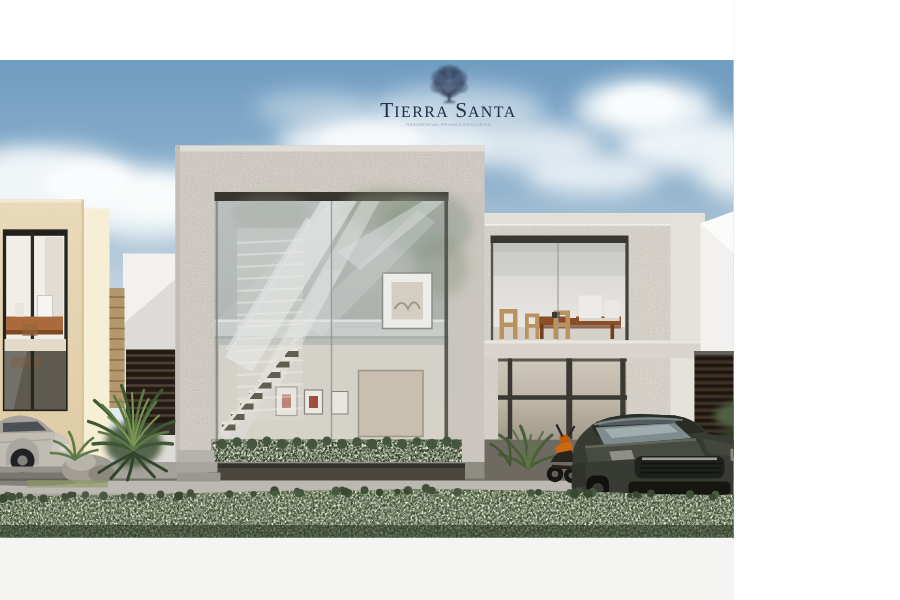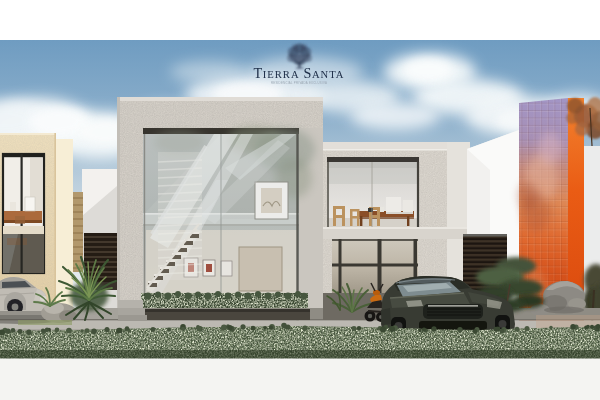--- a/index.html
+++ b/index.html
@@ -1,16 +1,16 @@
 <!DOCTYPE html>
 <html><head>
 <meta charset="utf-8">
 <style>
   html,body{margin:0;padding:0;background:#ffffff;}
-  #stage{width:600px;height:400px;position:relative;overflow:hidden;background:#fca5a5;
+  #stage{width:489px;height:400px;position:relative;overflow:hidden;background:#fca5a5;
          font-family:"Liberation Sans",sans-serif;}
   svg{display:block;}
 </style>
 </head>
 <body>
 <div id="stage">
 <svg width="600" height="400" viewBox="0 0 600 400">
 <defs>
   <linearGradient id="skyg" x1="0" y1="0" x2="0" y2="1">
     <stop offset="0" stop-color="#6f9cc1"></stop>

